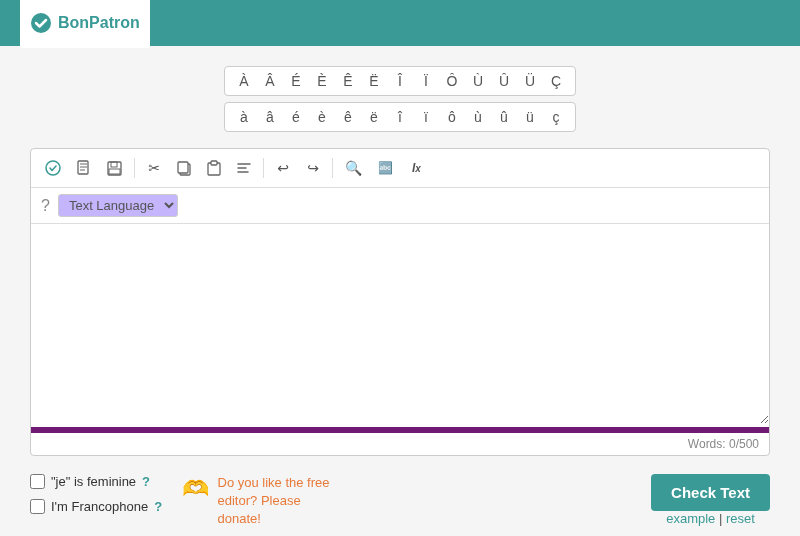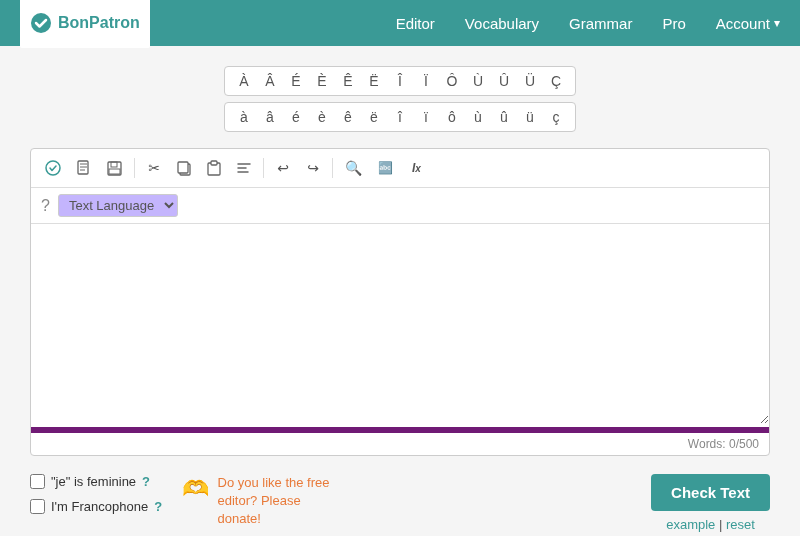--- a/index.html
+++ b/index.html
@@ -208,21 +208,20 @@
       flex-shrink: 0;
     }
     .donate-text {
       line-height: 1.4;
     }
     .right-section {
       margin-left: auto;
       display: flex;
       flex-direction: column;
       align-items: center;
-      gap: 6px;
     }
     .check-text-btn {
       background: #3a9a96;
       color: white;
       border: none;
       border-radius: 4px;
       padding: 10px 20px;
       font-size: 15px;
       cursor: pointer;
       font-weight: bold;
@@ -240,27 +239,20 @@
 </head>
 <body>
 
 <nav>
   <div class="nav-logo">
     <svg class="nav-logo-icon" viewBox="0 0 22 22">
       <circle cx="11" cy="11" r="10" fill="#3a9a96"></circle>
       <path d="M6 11 L9.5 14.5 L16 8" stroke="white" stroke-width="2.5" fill="none" stroke-linecap="round" stroke-linejoin="round"></path>
     </svg>
     <span class="nav-logo-text">BonPatron</span>
-  </div>
-  <div class="nav-links">
-    <a class="nav-link">Editor</a>
-    <a class="nav-link">Vocabulary</a>
-    <a class="nav-link">Grammar</a>
-    <a class="nav-link">Pro</a>
-    <a class="nav-link nav-link-account">Account</a>
   </div>
 </nav>
 
 <div class="main">
 
   <div class="char-rows">
     <div class="char-row">
       <button class="char-btn">À</button>
       <button class="char-btn">Â</button>
       <button class="char-btn">É</button>

